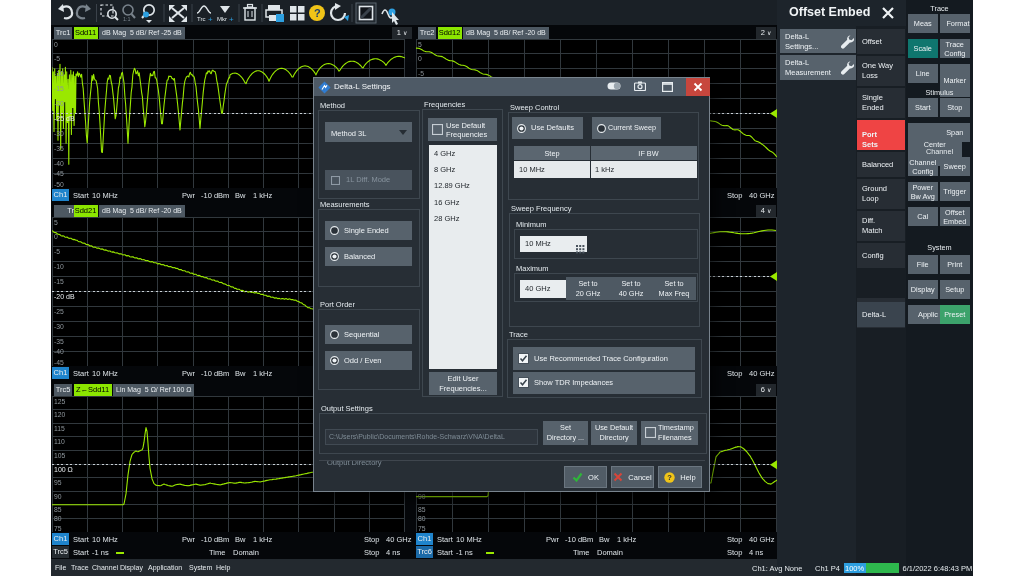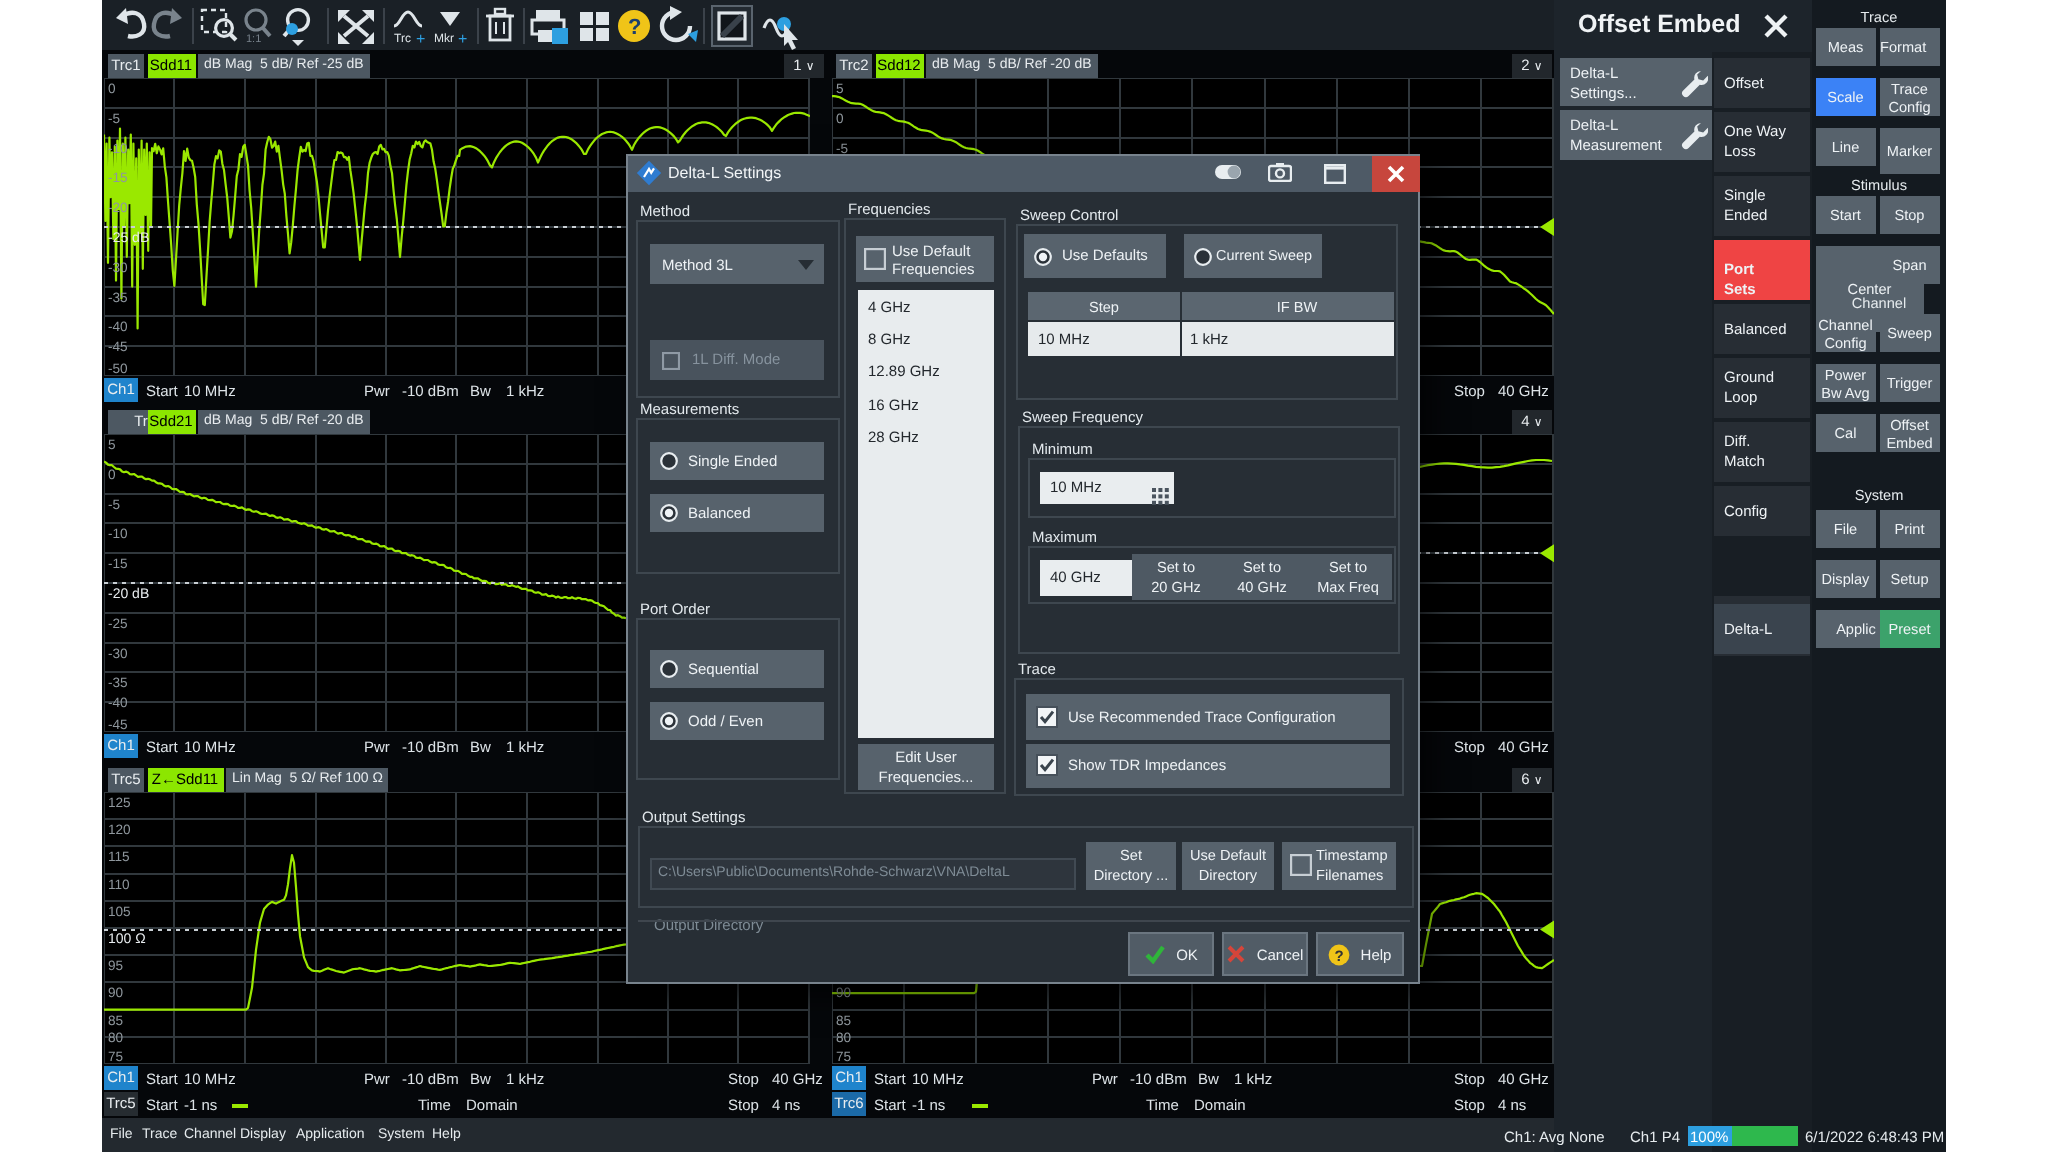--- a/index.html
+++ b/index.html
@@ -314,33 +314,33 @@
       <div>Deembed<br>Assistant</div>
     </div>
     <div style="position:absolute;left:806px;top:302px;width:48px;height:25px;background:#3a444e;color:#eef2f5;font-size:7.5px;line-height:10px;padding-left:5px;box-sizing:border-box;display:flex;align-items:center;">
       <div>Delta-L</div>
     </div>
 <div style="position:absolute;left:855px;top:0px;width:67px;height:576px;background:#141a20;"></div>
     <div style="position:absolute;left:856px;top:3.5px;width:65px;height:9px;color:#e6ebee;font-size:7.3px;text-align:center;line-height:9px;">Trace</div>
     <div style="position:absolute;left:857px;top:14px;width:29.5px;height:19px;background:#57626c;color:#eef2f5;font-size:7.3px;text-align:center;line-height:19px;padding:0;display:flex;align-items:center;justify-content:center;">
       <div>Meas</div>
     </div>
-    <div style="position:absolute;left:889px;top:14px;width:29.5px;height:19px;background:#57626c;color:#eef2f5;font-size:7.3px;text-align:center;line-height:19px;padding:0;display:flex;align-items:center;justify-content:flex-start;">
+    <div style="position:absolute;left:889px;top:14px;width:29.5px;height:19px;background:#57626c;color:#eef2f5;font-size:7.3px;text-align:center;line-height:19px;padding:0;display:flex;align-items:center;justify-content:flex-end;">
       <div>Format</div>
     </div>
-    <div style="position:absolute;left:857px;top:39px;width:29.5px;height:19px;background:#3b82f6;color:#eef2f5;font-size:7.3px;text-align:center;line-height:19px;padding:0;display:flex;justify-content:center;">
+    <div style="position:absolute;left:857px;top:39px;width:29.5px;height:19px;background:#0f766e;color:#eef2f5;font-size:7.3px;text-align:center;line-height:19px;padding:0;display:flex;justify-content:center;">
       <div>Scale</div>
     </div>
     <div style="position:absolute;left:889px;top:39px;width:29.5px;height:19px;background:#57626c;color:#eef2f5;font-size:7.3px;text-align:center;line-height:9px;padding:0;display:flex;align-items:center;justify-content:center;">
       <div>Trace<br>Config</div>
     </div>
     <div style="position:absolute;left:857px;top:64px;width:29.5px;height:19px;background:#57626c;color:#eef2f5;font-size:7.3px;text-align:center;line-height:19px;padding:0;display:flex;align-items:center;justify-content:center;">
       <div>Line</div>
     </div>
-    <div style="position:absolute;left:889px;top:64px;width:29.5px;height:23px;background:#57626c;color:#eef2f5;font-size:7.3px;text-align:center;line-height:19px;padding:0;display:flex;align-items:center;justify-content:center;">
+    <div style="position:absolute;left:889px;top:64px;width:29.5px;height:33px;background:#57626c;color:#eef2f5;font-size:7.3px;text-align:center;line-height:19px;padding:0;display:flex;align-items:center;justify-content:center;">
       <div>Marker</div>
     </div>
     <div style="position:absolute;left:856px;top:87.5px;width:65px;height:9px;color:#e6ebee;font-size:7.3px;text-align:center;line-height:9px;">Stimulus</div>
     <div style="position:absolute;left:857px;top:98px;width:29.5px;height:19px;background:#57626c;color:#eef2f5;font-size:7.3px;text-align:center;line-height:19px;padding:0;display:flex;align-items:center;justify-content:center;">
       <div>Start</div>
     </div>
     <div style="position:absolute;left:889px;top:98px;width:29.5px;height:19px;background:#57626c;color:#eef2f5;font-size:7.3px;text-align:center;line-height:19px;padding:0;display:flex;align-items:center;justify-content:center;">
       <div>Stop</div>
     </div>
     <div style="position:absolute;left:857px;top:123px;width:29.5px;height:19px;background:#57626c;color:#eef2f5;font-size:7.3px;text-align:center;line-height:19px;padding:12px;display:flex;align-items:center;justify-content:center;">

